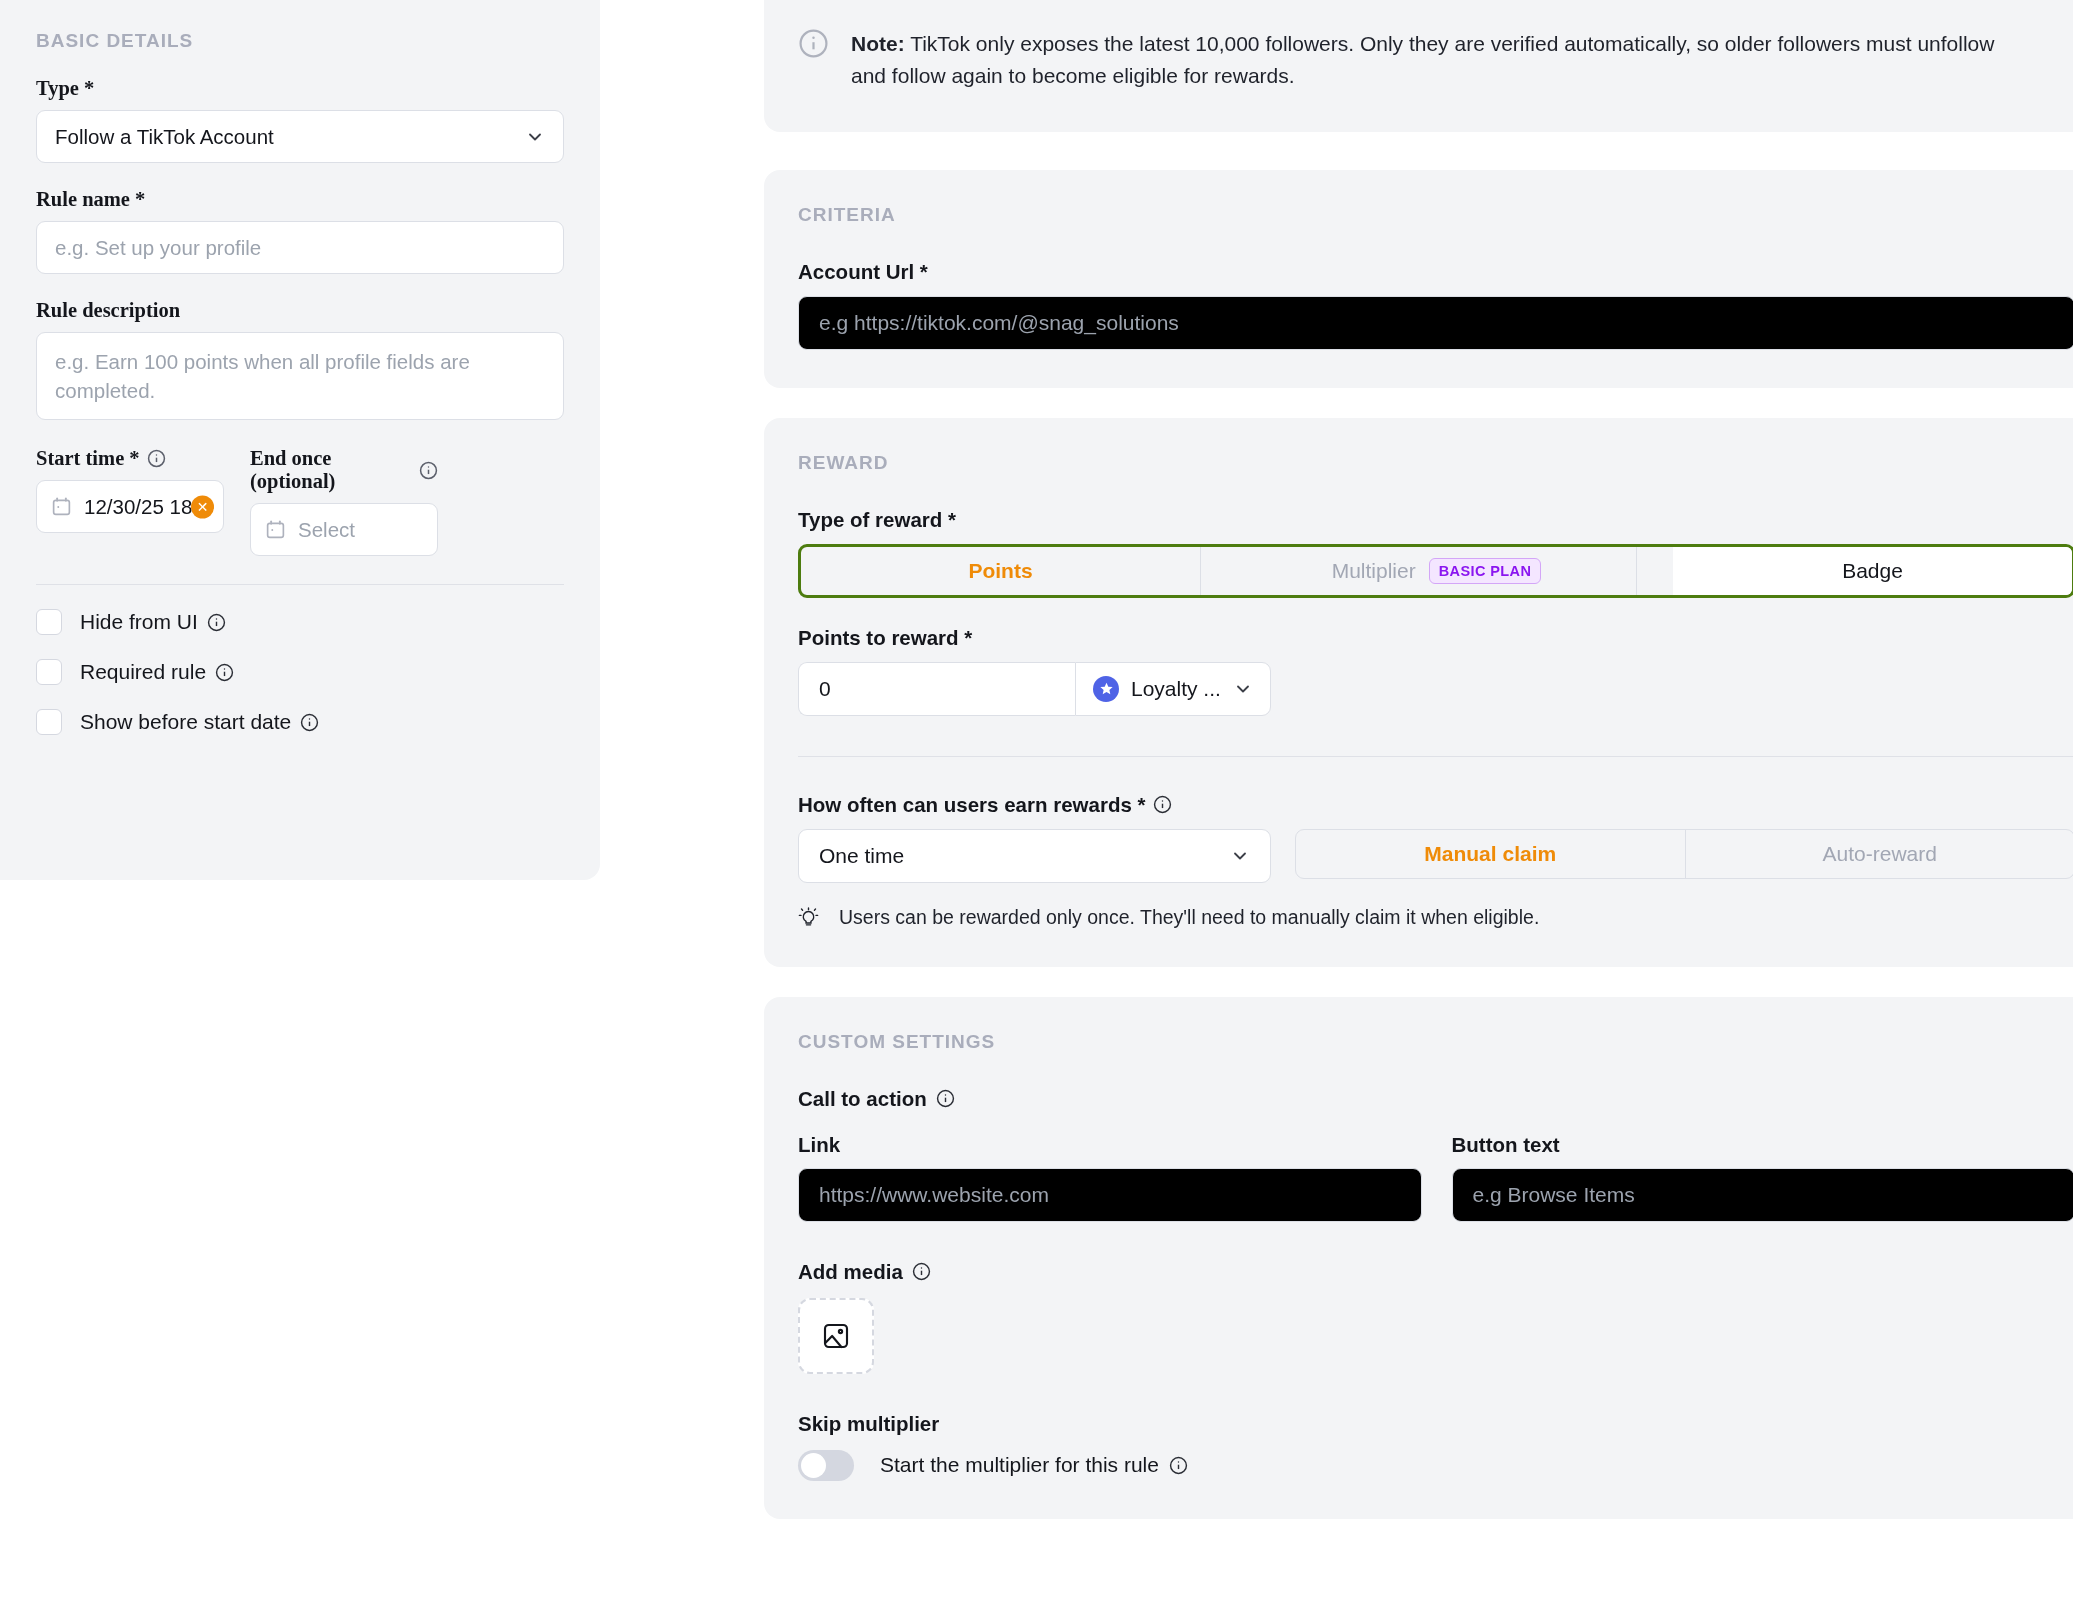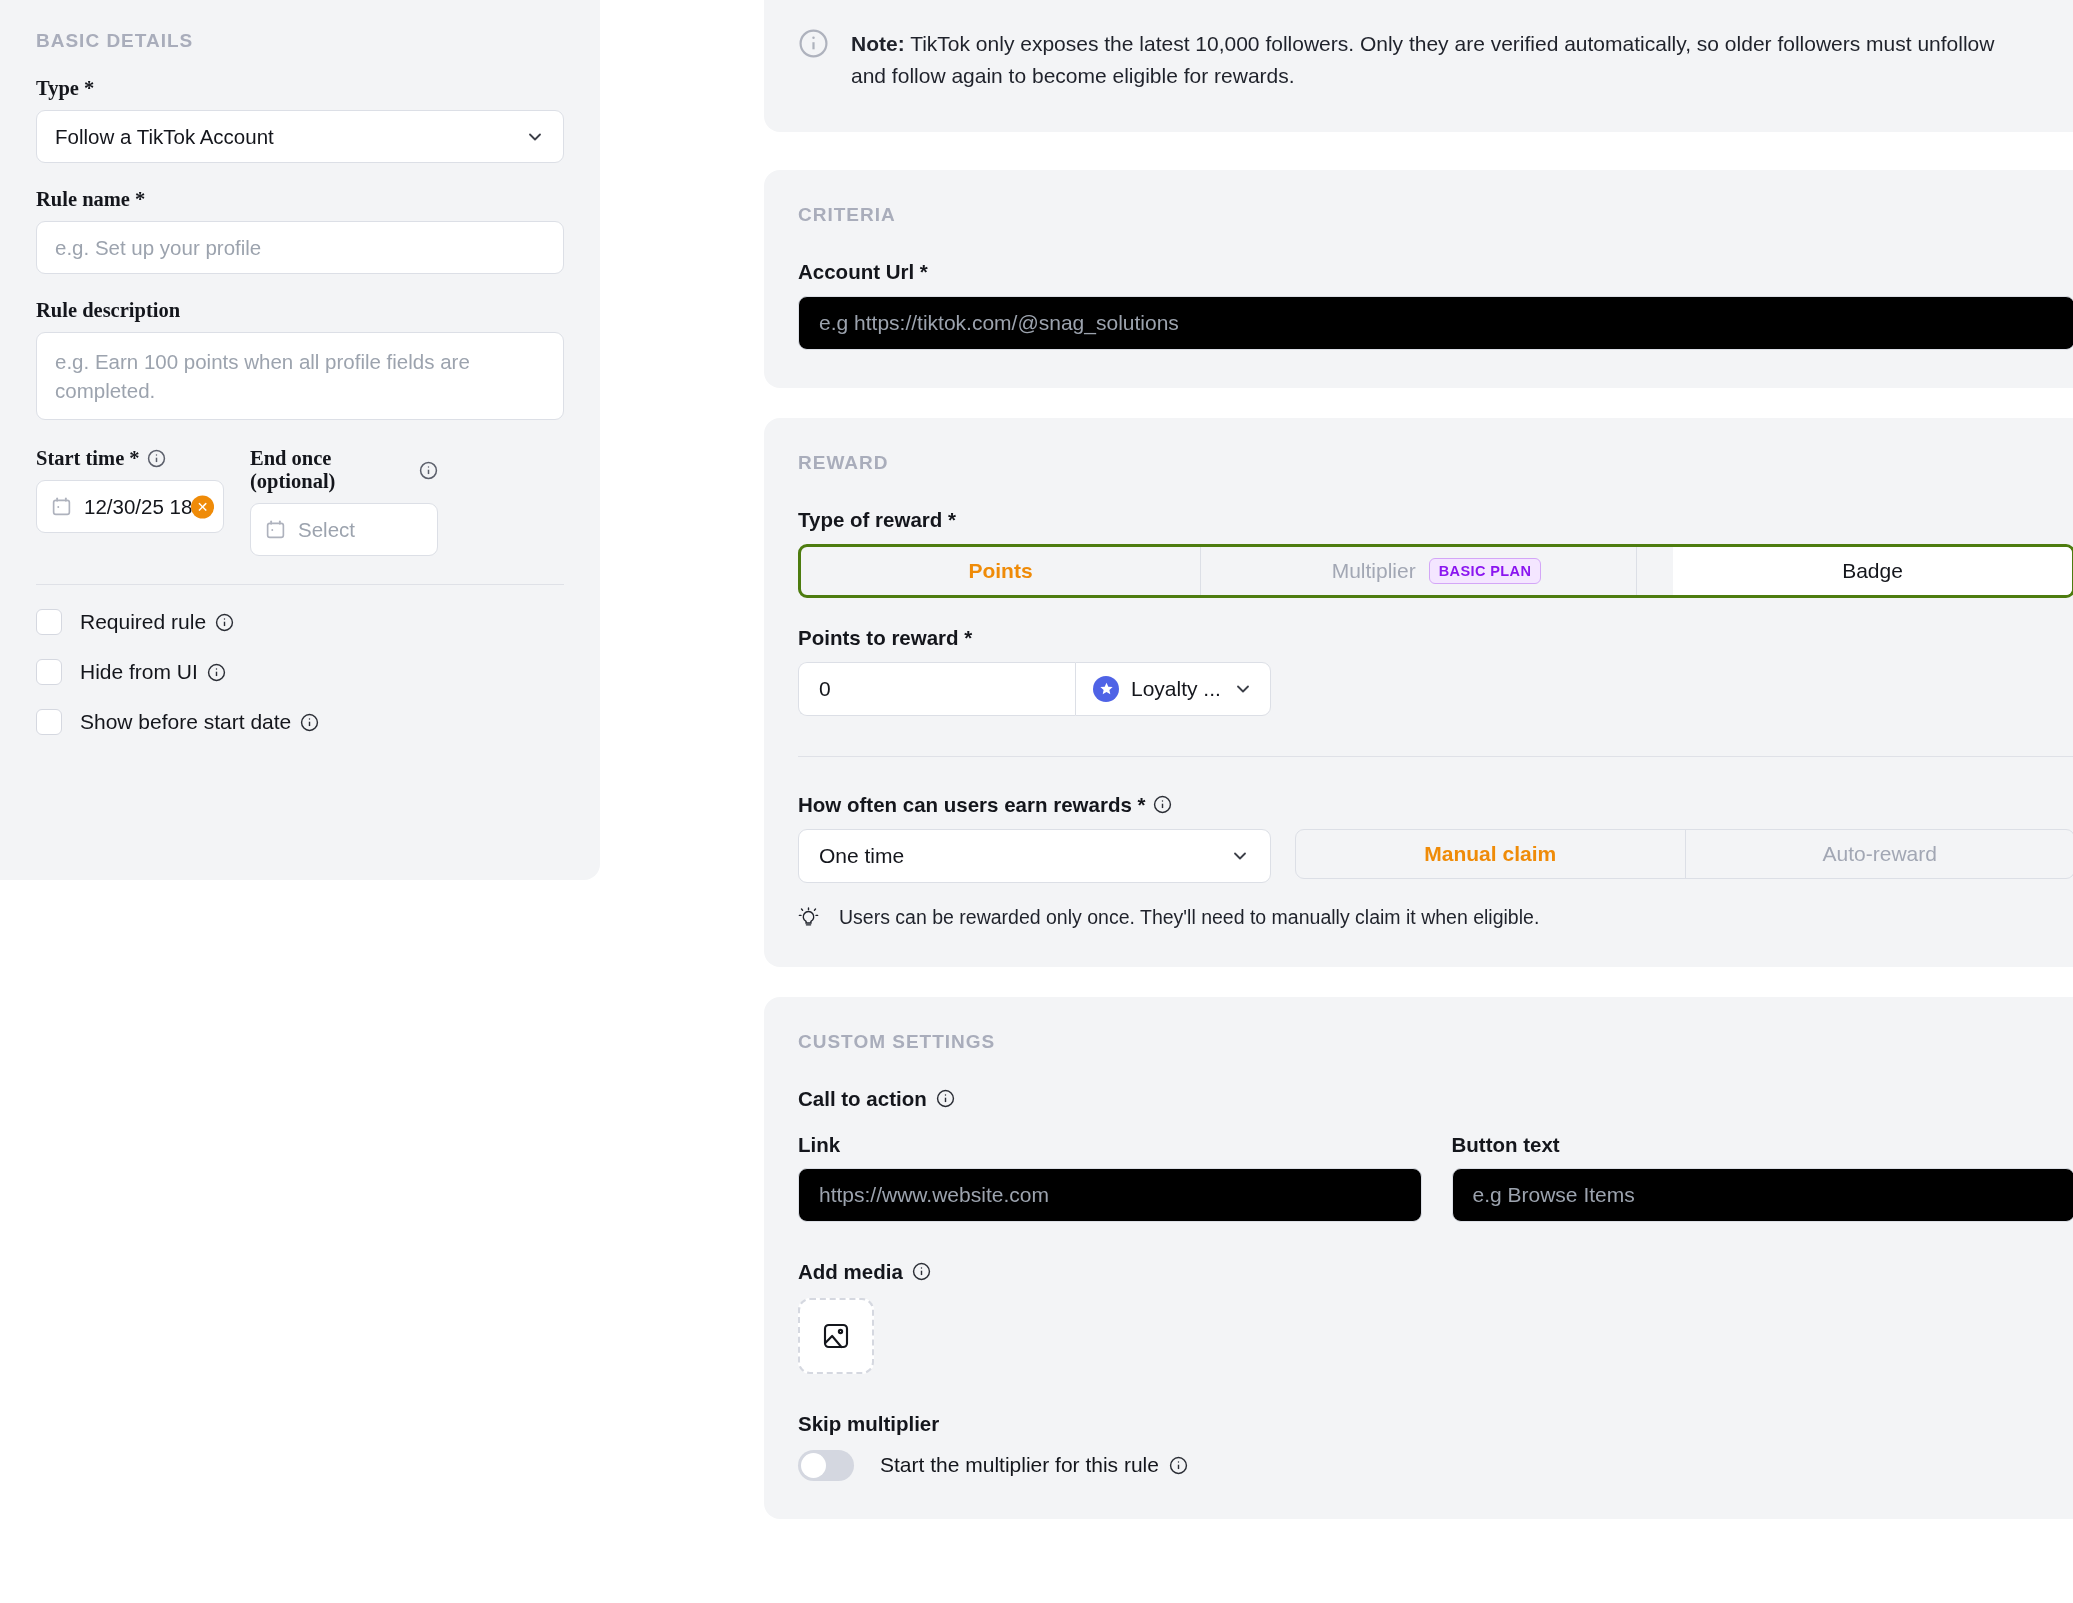--- a/index.html
+++ b/index.html
@@ -389,35 +389,35 @@
           <span class="time-ph">Select</span>
         </div>
       </div>
     </div>
 
     <div class="divider"></div>
 
     <div class="check-row">
       <div class="checkbox"></div>
       <div class="check-label">
-        <span>Required rule</span>
+        <span>Hide from UI</span>
         <span>
           <svg width="19" height="19" viewBox="0 0 24 24" fill="none" stroke="#2a2d35" stroke-width="1.8">
               <circle cx="12" cy="12" r="10"></circle>
               <line x1="12" y1="11" x2="12" y2="16.5"></line>
               <circle cx="12" cy="7.6" r="0.9" fill="#2a2d35" stroke="none"></circle>
             </svg>
         </span>
       </div>
     </div>
 
     <div class="check-row">
       <div class="checkbox"></div>
       <div class="check-label">
-        <span>Hide from UI</span>
+        <span>Required rule</span>
         <span>
           <svg width="19" height="19" viewBox="0 0 24 24" fill="none" stroke="#2a2d35" stroke-width="1.8">
               <circle cx="12" cy="12" r="10"></circle>
               <line x1="12" y1="11" x2="12" y2="16.5"></line>
               <circle cx="12" cy="7.6" r="0.9" fill="#2a2d35" stroke="none"></circle>
             </svg>
         </span>
       </div>
     </div>
 

